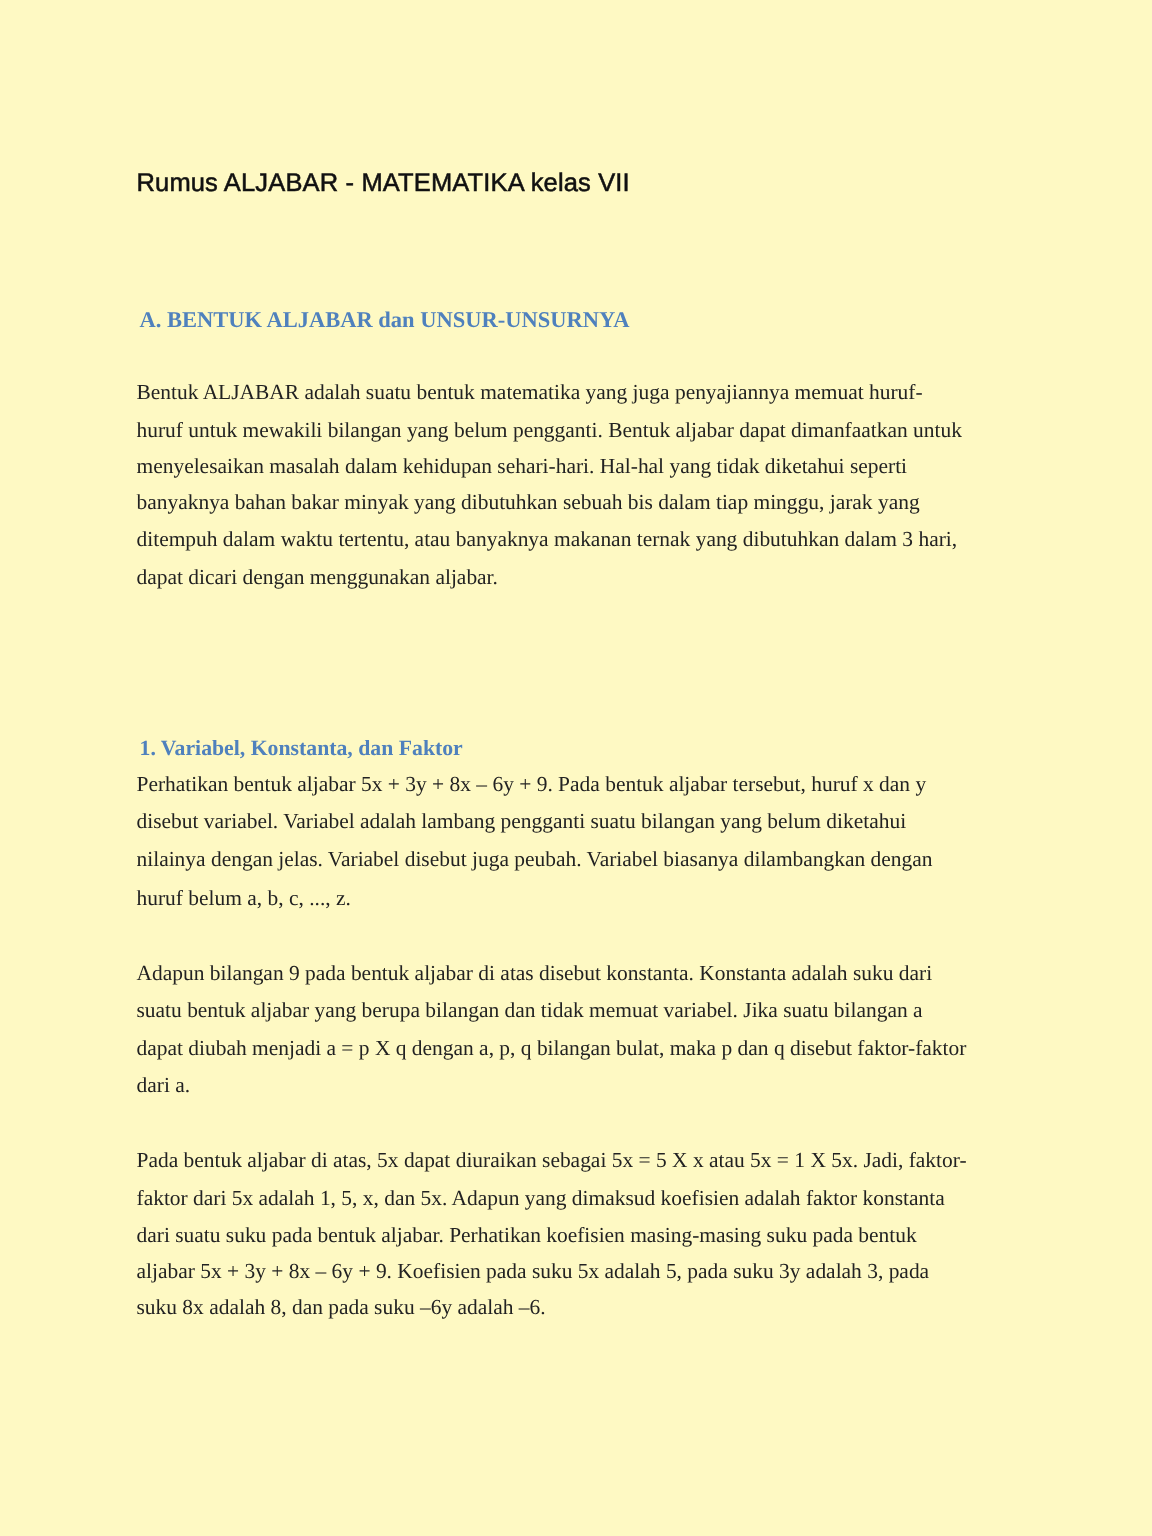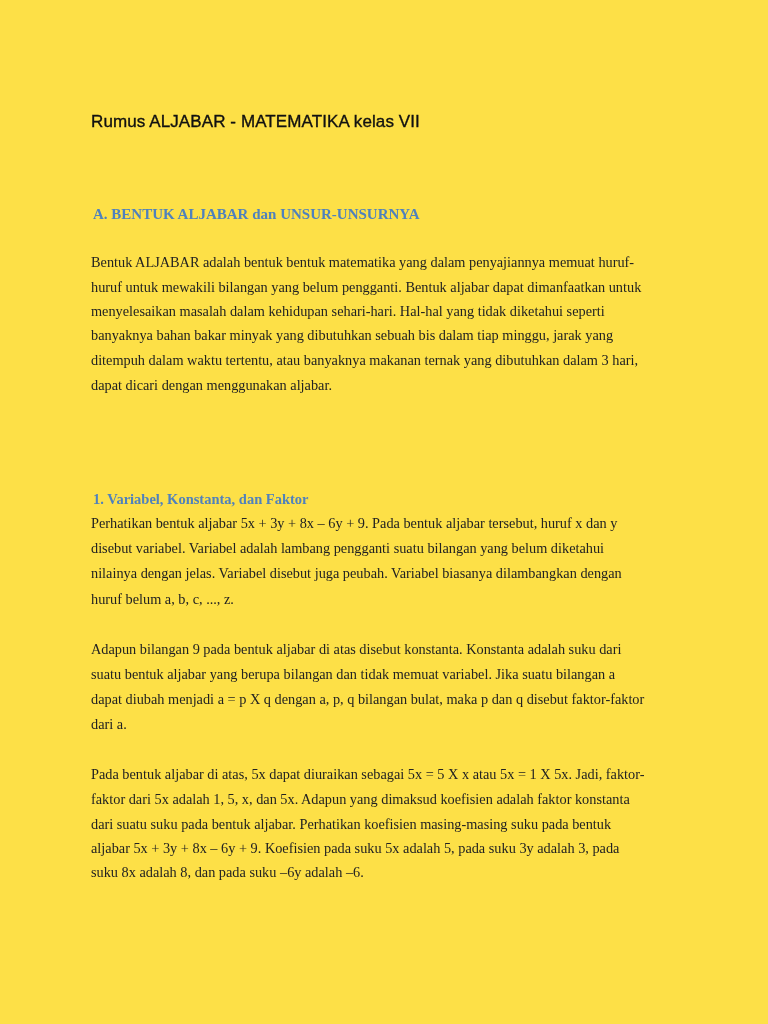--- a/index.html
+++ b/index.html
@@ -1,17 +1,17 @@
 <!DOCTYPE html>
 <html><head>
   <meta charset="utf-8">
   <style>
     html, body { margin: 0; padding: 0; background: #ffffff; }
     body { width: 768px; height: 1024px; position: relative; overflow: hidden; }
-    .page { position: absolute; left: 0; top: 0; width: 768px; height: 1024px; background: #fde047; }
+    .page { position: absolute; left: 0; top: 0; width: 768px; height: 1024px; background: #fef9c3; }
     .title {
       position: absolute; left: 91px; top: 112px;
       font-family: "Liberation Sans", sans-serif; font-size: 17px; font-weight: normal;
       color: #111; -webkit-text-stroke: 0.35px #111; letter-spacing: 0.1px; white-space: nowrap;
     }
     .h-blue {
       position: absolute; font-family: "Liberation Serif", serif; font-weight: bold;
       color: #4f81bd; font-size: 15px; white-space: nowrap;
     }
     .h-black {
@@ -27,21 +27,21 @@
 </head>
 <body>
 
 <div class="page">
 
   <div class="title">Rumus ALJABAR - MATEMATIKA kelas VII</div>
 
   <div class="h-blue" style="left:93px; top:206px;">A. BENTUK ALJABAR dan UNSUR-UNSURNYA</div>
 
   <div class="para" style="top:254px;">
-    <div class="line" style="top:0px;">Bentuk ALJABAR adalah bentuk bentuk matematika yang dalam penyajiannya memuat huruf-</div>
+    <div class="line" style="top:0px;">Bentuk ALJABAR adalah suatu bentuk matematika yang juga penyajiannya memuat huruf-</div>
     <div class="line" style="top:25px;">huruf untuk mewakili bilangan yang belum pengganti. Bentuk aljabar dapat dimanfaatkan untuk</div>
     <div class="line" style="top:49px;">menyelesaikan masalah dalam kehidupan sehari-hari. Hal-hal yang tidak diketahui seperti</div>
     <div class="line" style="top:73px;">banyaknya bahan bakar minyak yang dibutuhkan sebuah bis dalam tiap minggu, jarak yang</div>
     <div class="line" style="top:98px;">ditempuh dalam waktu tertentu, atau banyaknya makanan ternak yang dibutuhkan dalam 3 hari,</div>
     <div class="line" style="top:123px;">dapat dicari dengan menggunakan aljabar.</div>
   </div>
 
 
   <div class="h-blue" style="left:93px; top:491px; font-size:14.5px;">1. Variabel, Konstanta, dan Faktor</div>
 

